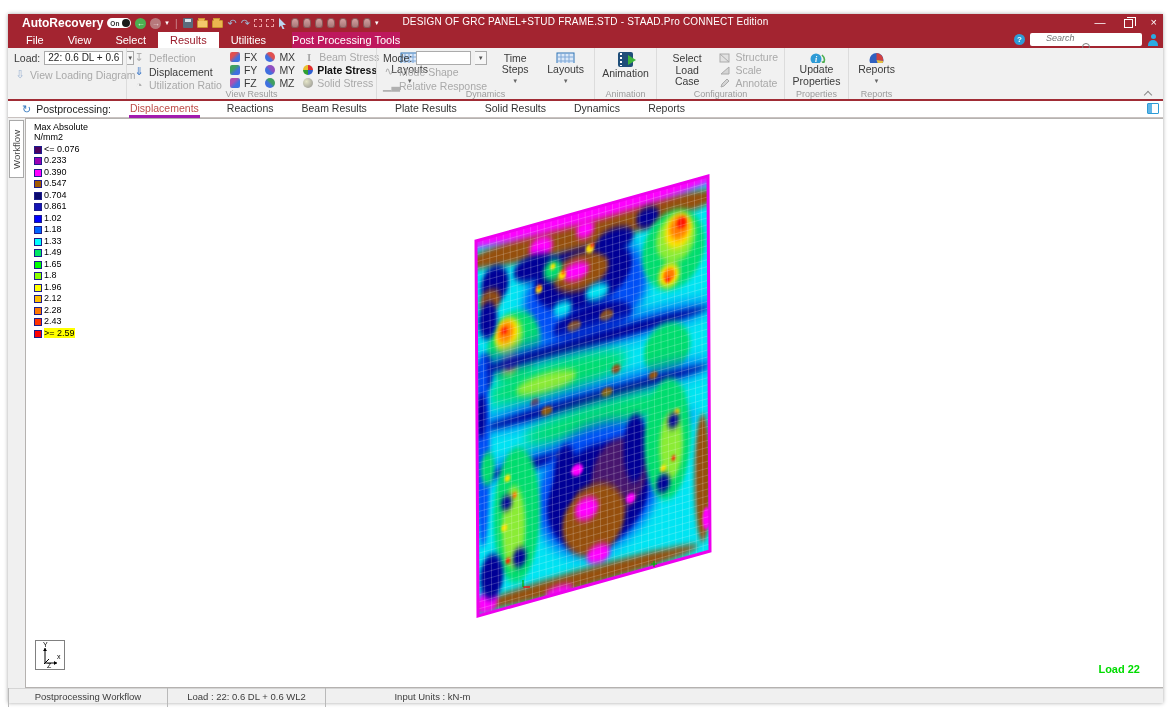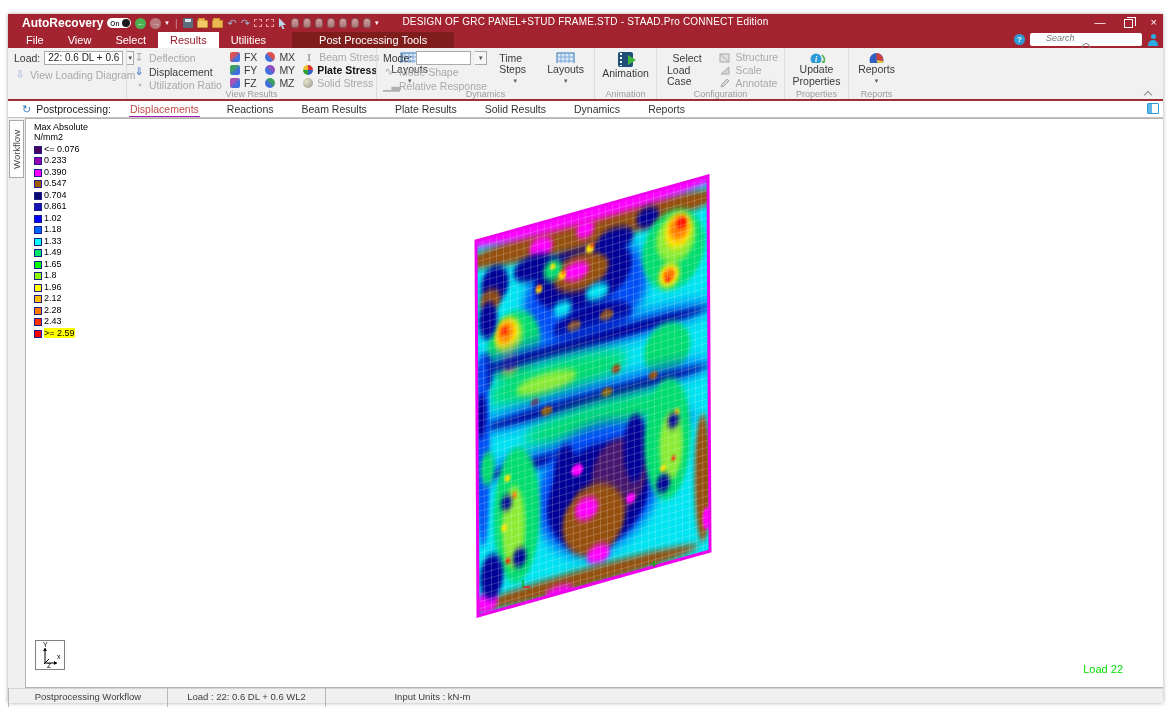--- a/index.html
+++ b/index.html
@@ -31,41 +31,41 @@
   .winbtns { position:absolute; right:6px; top:2px; display:flex; gap:18px; align-items:center; color:#fff; }
   .winbtns .b { font-size:11px; line-height:12px; cursor:default; }
   .wb-restore { width:9px; height:9px; border:1px solid #fff; position:relative; margin-top:2px; }
   .wb-restore::before { content:""; position:absolute; left:2px; top:-3px; width:8px; height:8px; border:1px solid #fff; border-bottom:none; border-left:none; }
 
   
   .menurow { position:relative; height:16px; background:#A32430; display:flex; align-items:stretch; }
   .menutabs { display:flex; margin-left:6px; }
   .mtab { color:#fff; font-size:11px; padding:1px 12px; display:flex; align-items:center; }
   .mtab.active { background:#fff; color:#9B1B2A; }
-  .mtab.contextual { background:#7f1d1d; margin-left:14px; padding:1px 27px; }
+  .mtab.contextual { background:#be185d; margin-left:14px; padding:1px 0; }
   .menu-right { position:absolute; right:4px; top:1px; display:flex; align-items:center; gap:5px; }
   .help-ic { width:11px; height:11px; border-radius:50%; background:#2E9BD6; color:#fff; font-size:8px; font-weight:bold; text-align:center; line-height:11px; }
   .searchbox { width:112px; height:13px; background:#fff; border-radius:2px; display:flex; align-items:center; padding:0 3px;flex-direction:column; }
   .searchbox input { border:none; outline:none; flex:1; font-size:9px; font-style:italic; color:#555; width:80px; font-family:"Liberation Sans",sans-serif; }
   .mag { position:relative; width:9px; height:9px; }
   .mag::before { content:""; position:absolute; left:0; top:0; width:6px; height:6px; border:1.4px solid #7A7A7A; border-radius:50%; }
   .mag::after { content:""; position:absolute; left:6px; top:6px; width:3px; height:1.4px; background:#7A7A7A; transform:rotate(45deg); }
   .person { position:relative; width:12px; height:12px; }
   .person::before { content:""; position:absolute; left:3.5px; top:0; width:5px; height:5px; border-radius:50%; background:#29ABE2; }
   .person::after { content:""; position:absolute; left:1px; top:6px; width:10px; height:6px; border-radius:5px 5px 0 0; background:#29ABE2; }
 
   
   .ribbon { position:relative; height:51px; background:#F1F1F1; display:flex; border-bottom:none; }
   .rgroup { position:relative; padding:3px 6px 11px 6px; display:flex; gap:8px; }
   .rgroup + .rgroup { border-left:1px solid #DCDCDC; }
   .glabel { position:absolute; bottom:0; left:0; right:0; text-align:center; font-size:9px; color:#9B9B9B; }
   .rcol { display:flex; flex-direction:column; justify-content:flex-start; gap:1px; }
   .srow { display:flex; align-items:center; gap:4px; height:13px; font-size:10.5px; color:#3B3B3B; white-space:nowrap; }
   .srow.dis { color:#A9A9A9; }
-  .bigbtn { display:flex; flex-direction:column; align-items:center; justify-content:flex-start; font-size:10.5px; color:#3B3B3B; padding:1px 4px; line-height:11px; text-align:left; }
+  .bigbtn { display:flex; flex-direction:column; align-items:center; justify-content:flex-start; font-size:10.5px; color:#3B3B3B; padding:1px 4px; line-height:11px; text-align:center; }
   .bigbtn .cap { margin-top:1px; }
   .caret-d { font-size:6px; color:#666; margin-top:1px; }
   .box-input { height:14px; background:#fff; border:1px solid #ABABAB; font-size:10px; color:#222; display:flex; align-items:center; padding:0 3px; white-space:nowrap; }
   .dd-caret { width:12px; height:14px; border:1px solid #ABABAB; border-left:none; background:#F6F6F6; font-size:6px; color:#555; display:flex; align-items:center; justify-content:center; }
   .chip { width:10px; height:10px; border-radius:2px; flex:none; }
   .chip.fx { background:linear-gradient(135deg,#E05050 35%,#4070E0 65%); }
   .chip.fy { background:linear-gradient(135deg,#40A060 35%,#4070E0 65%); }
   .chip.fz { background:linear-gradient(135deg,#B050B0 35%,#4070E0 65%); }
   .chip.mx { background:linear-gradient(45deg,#4070E0 40%,#E05050 60%); border-radius:50%; }
   .chip.my { background:linear-gradient(45deg,#4070E0 40%,#9050C0 60%); border-radius:50%; }
@@ -75,40 +75,40 @@
   .gly { width:12px; text-align:center; font-size:11px; flex:none; }
   .collapse-chevron { position:absolute; right:12px; bottom:2px; width:7px; height:7px; }
   .collapse-chevron::before { content:""; position:absolute; left:1px; top:2px; width:5px; height:5px; border-left:1.4px solid #8A8A8A; border-top:1.4px solid #8A8A8A; transform:rotate(45deg); }
   .redline { height:2px; background:#A02C35; }
 
   
   .tabbar { position:relative; height:17px; background:#fff; border-bottom:1px solid #C9C2C0; display:flex; align-items:center; padding-left:14px; font-size:10.5px; }
   .tb-ic { color:#3A7BBF; font-size:11px; margin-right:5px; }
   .tb-prefix { color:#222; margin-right:18px; }
   .ttab { color:#333; margin-right:26px; padding:1px 1px; }
-  .ttab.active { color:#BE4B48; border-bottom:1px solid #a21caf; }
+  .ttab.active { color:#BE4B48; border-bottom:3px solid #a21caf; }
   .layout-ic { position:absolute; right:4px; top:2px; width:12px; height:11px; border:1.4px solid #2E9BD6; border-radius:1px; }
   .layout-ic::before { content:""; position:absolute; left:0; top:0; bottom:0; width:4px; background:#5FB6E8; }
 
   
   .main { display:flex; height:570px; }
   .wfstrip { width:17px; background:#F0F0F0; position:relative; }
   .wftab { position:absolute; left:1px; top:2px; width:15px; height:58px; background:#fff; border:1px solid #A9A9A9; display:flex; align-items:center; justify-content:center; }
   .wftab span { writing-mode:vertical-rl; transform:rotate(180deg); font-size:9.5px; color:#444; }
   .viewport { position:relative; flex:1; background:#fff; border:1px solid #B5B2B0; border-right:none; overflow:hidden; }
 
   .legend { position:absolute; left:8px; top:3px; font-size:9px; color:#000; line-height:10px; }
   .lg-title { margin-bottom:0; }
   .lg-row { display:flex; align-items:flex-end; height:11.5px; }
   .lg-sw { width:8px; height:8px; border:1px solid #1C1C8C; margin-right:2px; flex:none; }
   .lg-val { font-size:9px; }
   .lg-val.hl { background:#FFFF00; }
 
   .axisbox { position:absolute; left:9px; bottom:17px; width:30px; height:30px; border:1px solid #808080; background:#fff; }
-  .loadbadge { position:absolute; right:40px; bottom:12px; color:#00DC00; font-size:11px; font-weight:normal; }
+  .loadbadge { position:absolute; right:23px; bottom:12px; color:#00DC00; font-size:11px; font-weight:bold; }
 
   
   .statusbar { height:15px; background:#F0F0F0; border-top:1px solid #D5D5D5; display:flex; align-items:center; font-size:9.5px; color:#3C3C3C; }
   .sb-msg { flex:1; padding-left:5px; }
   .sb-cell { border-left:1px solid #B9B9B9; height:22px; display:flex; align-items:center; justify-content:center; }
   .sb-cell.c1 { width:159px; } .sb-cell.c2 { width:158px; } .sb-cell.c3 { width:214px; }
 
   .film { position:relative; width:15px; height:15px; background:#1F4E79; border-radius:2px; }
   .film::before { content:""; position:absolute; left:1.5px; top:1px; bottom:1px; width:2px; background:repeating-linear-gradient(#fff 0 2px,#1F4E79 2px 4px); }
   .film::after { content:""; position:absolute; right:-3px; top:3px; border-left:8px solid #3DB53D; border-top:5px solid transparent; border-bottom:5px solid transparent; }

